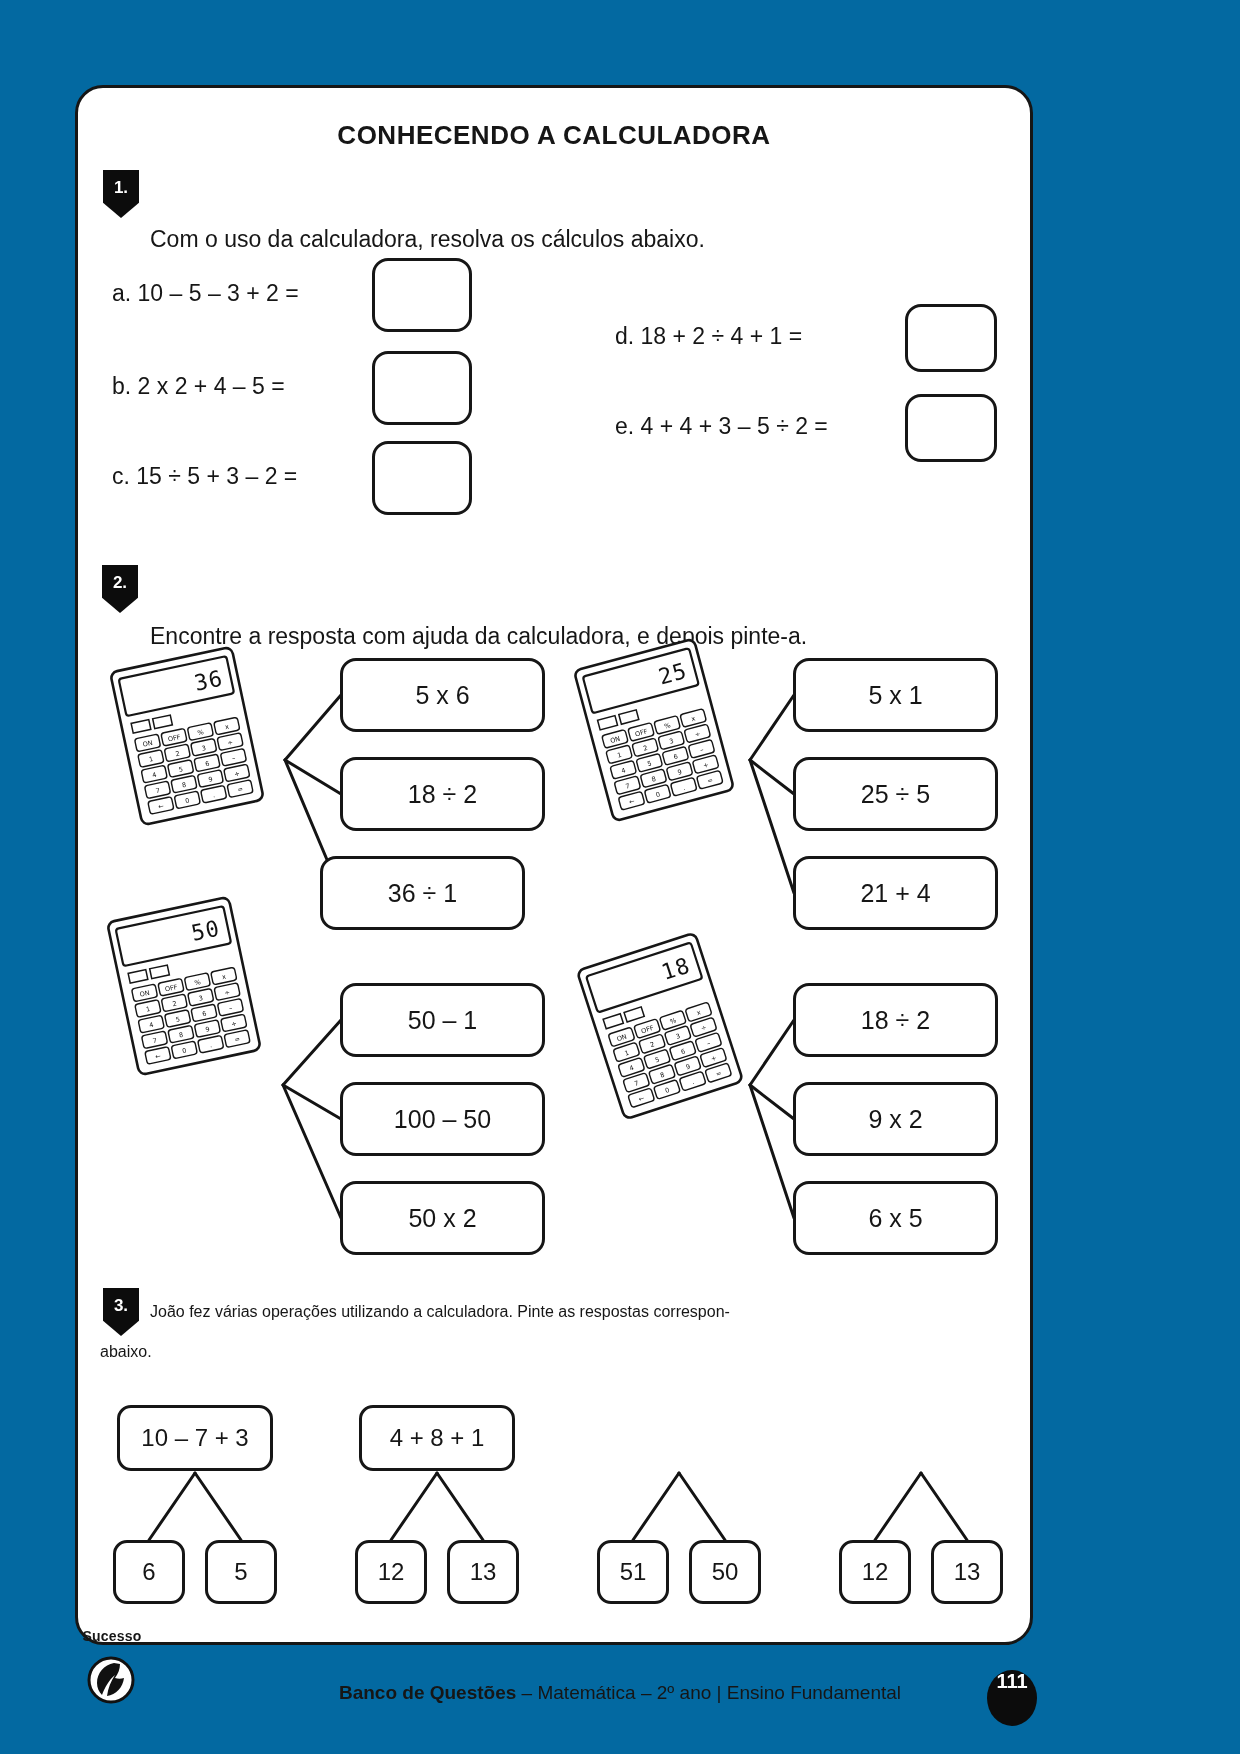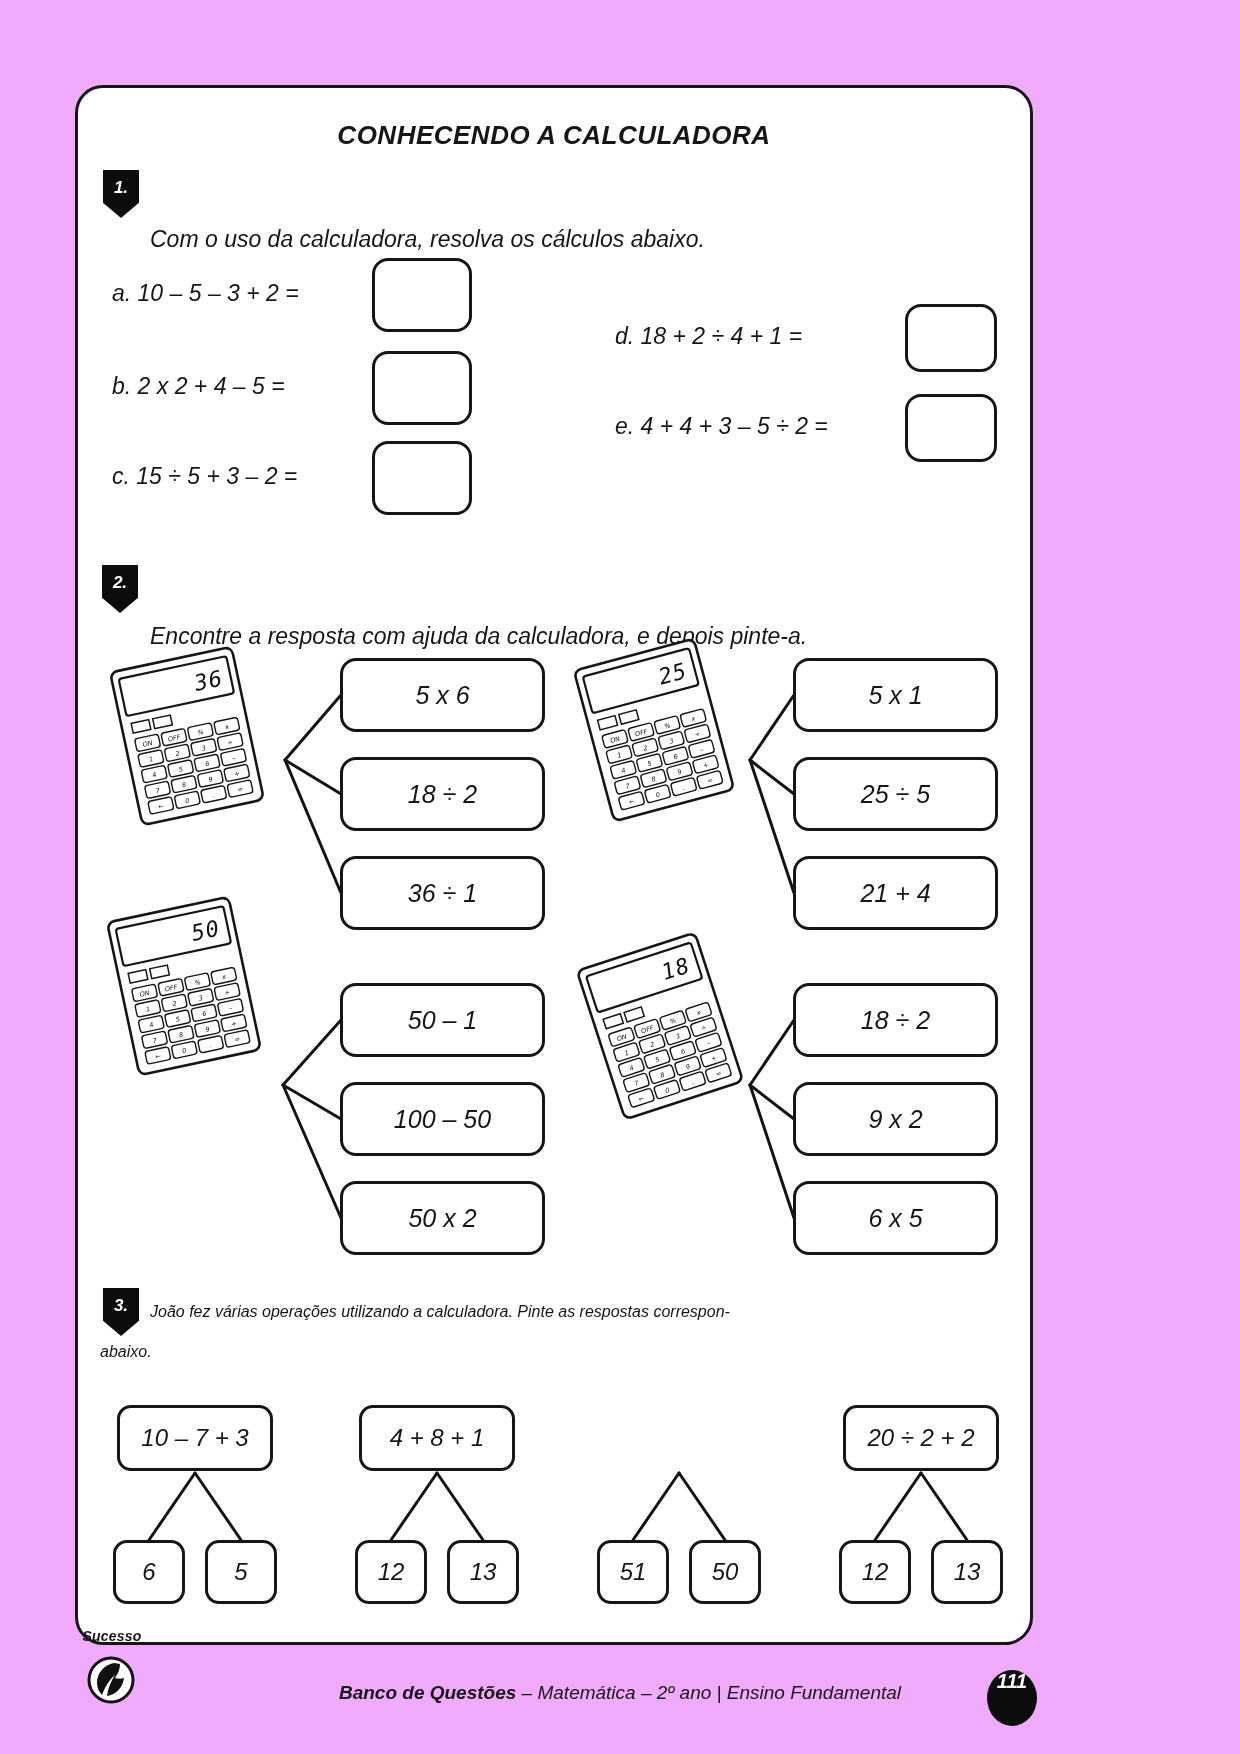--- a/index.html
+++ b/index.html
@@ -1,18 +1,18 @@
 <!DOCTYPE html>
 <html><head>
 <meta charset="utf-8">
 <style>
   * { margin:0; padding:0; box-sizing:border-box; }
   html,body { background:#fff; }
   body { font-family:"Liberation Sans", sans-serif; color:#161616; }
-  .page { position:relative; width:1240px; height:1754px; background:#f0abfc; overflow:hidden;font-style:italic; }
+  .page { position:relative; width:1240px; height:1754px; background:#0369a1; overflow:hidden; }
 
   .sheet-border { position:absolute; left:75px; top:85px; width:958px; height:1560px;
                   border:3px solid #161616; border-radius:28px; background:#fff; }
 
   .title { position:absolute; left:75px; top:120px; width:958px; text-align:center;
            font-size:26px; font-weight:bold; letter-spacing:.5px; }
 
   .badge { position:absolute; width:36px; height:48px; background:#0c0c0c; color:#fff;
            font-weight:bold; font-size:17px; text-align:center; padding-top:8px;
            clip-path:polygon(0 0,100% 0,100% 68%,50% 100%,0 68%); }
@@ -319,21 +319,21 @@
             <text x="96" y="153.5" class="klabel">.</text>
             <rect x="111" y="144" width="24" height="13" rx="3"></rect>
             <text x="123" y="153.5" class="klabel">=</text>
           </g>
       </g>
     </svg>
   </div>
 
   <div class="optbox" style="left:340px;top:658px">5 x 6</div>
   <div class="optbox" style="left:340px;top:757px">18 ÷ 2</div>
-  <div class="optbox" style="left:340px;top:856px">36 ÷ 1</div>
+  <div class="optbox" style="left:320px;top:856px">36 ÷ 1</div>
 
   <div class="optbox" style="left:793px;top:658px">5 x 1</div>
   <div class="optbox" style="left:793px;top:757px">25 ÷ 5</div>
   <div class="optbox" style="left:793px;top:856px">21 + 4</div>
 
   <div class="optbox" style="left:340px;top:983px">50 – 1</div>
   <div class="optbox" style="left:340px;top:1082px">100 – 50</div>
   <div class="optbox" style="left:340px;top:1181px">50 x 2</div>
 
   <div class="optbox" style="left:793px;top:983px">18 ÷ 2</div>
@@ -341,21 +341,20 @@
   <div class="optbox" style="left:793px;top:1181px">6 x 5</div>
 
   <div class="badge" style="left:103px;top:1288px">3.</div>
   <div class="q3text">
     <span class="line">João fez várias operações utilizando a calculadora. Pinte as respostas correspon-</span><br>
     <span class="line">abaixo.</span>
   </div>
 
   <div class="exprbox" style="left:117px;top:1405px">10 – 7 + 3</div>
   <div class="exprbox" style="left:359px;top:1405px">4 + 8 + 1</div>
-  <div class="exprbox" style="left:843px;top:1405px">20 ÷ 2 + 2</div>
 
   <div class="q3ans" style="left:113px;top:1540px">6</div>
   <div class="q3ans" style="left:205px;top:1540px">5</div>
   <div class="q3ans" style="left:355px;top:1540px">12</div>
   <div class="q3ans" style="left:447px;top:1540px">13</div>
   <div class="q3ans" style="left:597px;top:1540px">51</div>
   <div class="q3ans" style="left:689px;top:1540px">50</div>
   <div class="q3ans" style="left:839px;top:1540px">12</div>
   <div class="q3ans" style="left:931px;top:1540px">13</div>
 

